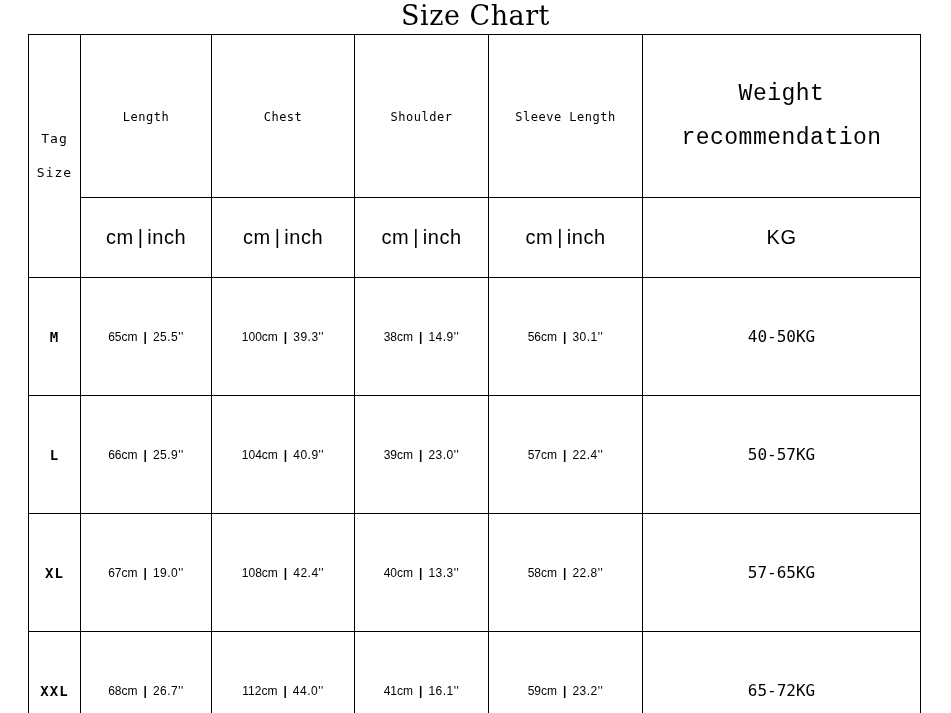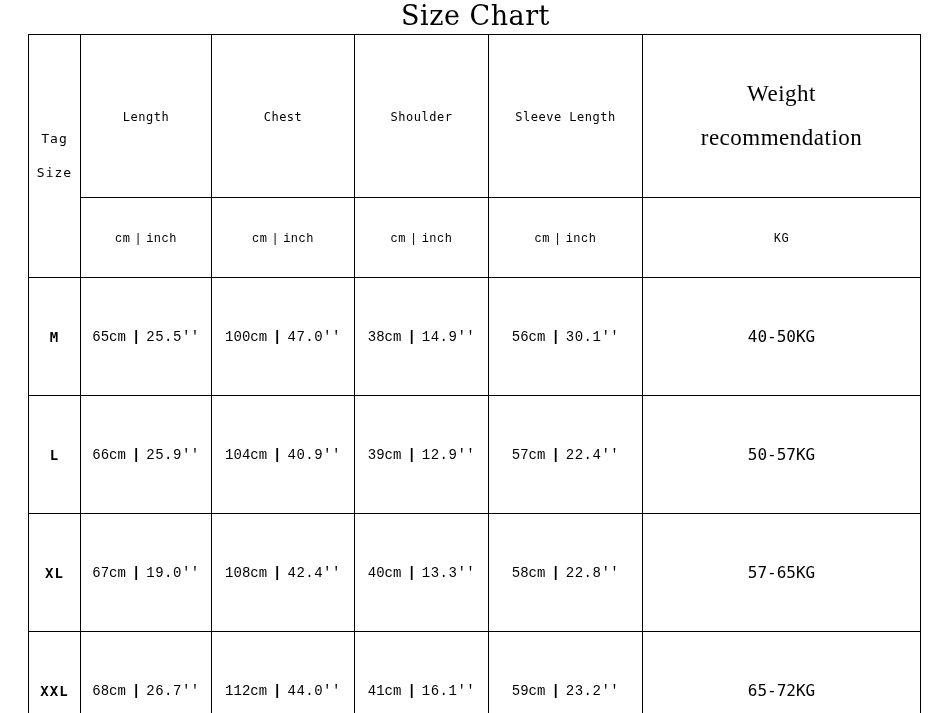--- a/index.html
+++ b/index.html
@@ -63,42 +63,42 @@
     font-size: 13px;
     line-height: 34px;
     letter-spacing: 1px;
   }
   .hdr-label {
     font-family: "DejaVu Sans Mono", monospace;
     font-size: 12px;
     letter-spacing: 0.5px;
   }
   .hdr-weight {
-    font-family: Liberation Serif, serif;
+    font-family: Liberation Mono, monospace;
     font-size: 23px;
     line-height: 44px;
     letter-spacing: 0.5px;
   }
   .unit-label {
-    font-family: Liberation Mono, monospace;
-    font-size: 12px;
+    font-family: Liberation Sans, sans-serif;
+    font-size: 20px;
     letter-spacing: 0.5px;
   }
   .unit-label .sep {
     padding: 0 4px;
   }
   .size-name {
     font-family: "DejaVu Sans Mono", monospace;
     font-size: 14px;
     font-weight: bold;
     letter-spacing: 1px;
   }
   .meas {
-    font-family: Liberation Mono, monospace;
-    font-size: 14px;
+    font-family: Liberation Sans, sans-serif;
+    font-size: 12px;
     white-space: nowrap;
   }
   .meas .metric { letter-spacing: 0px; }
   .meas .bar { padding: 0 6px; font-weight: bold; }
   .meas .imp { letter-spacing: 0.5px; }
   .weight-val {
     font-family: "DejaVu Sans Mono", monospace;
     font-size: 16px;
     letter-spacing: 0px;
   }
@@ -175,21 +175,21 @@
       </tr>
 
       <tr class="body-row">
         <td>
           <span class="size-name">M</span>
         </td>
         <td>
           <span class="meas"><span class="metric">65cm</span><span class="bar">|</span><span class="imp">25.5''</span></span>
         </td>
         <td>
-          <span class="meas"><span class="metric">100cm</span><span class="bar">|</span><span class="imp">47.0''</span></span>
+          <span class="meas"><span class="metric">100cm</span><span class="bar">|</span><span class="imp">39.3''</span></span>
         </td>
         <td>
           <span class="meas"><span class="metric">38cm</span><span class="bar">|</span><span class="imp">14.9''</span></span>
         </td>
         <td>
           <span class="meas"><span class="metric">56cm</span><span class="bar">|</span><span class="imp">30.1''</span></span>
         </td>
         <td>
           <span class="weight-val">40-50KG</span>
         </td>
@@ -199,21 +199,21 @@
         <td>
           <span class="size-name">L</span>
         </td>
         <td>
           <span class="meas"><span class="metric">66cm</span><span class="bar">|</span><span class="imp">25.9''</span></span>
         </td>
         <td>
           <span class="meas"><span class="metric">104cm</span><span class="bar">|</span><span class="imp">40.9''</span></span>
         </td>
         <td>
-          <span class="meas"><span class="metric">39cm</span><span class="bar">|</span><span class="imp">12.9''</span></span>
+          <span class="meas"><span class="metric">39cm</span><span class="bar">|</span><span class="imp">23.0''</span></span>
         </td>
         <td>
           <span class="meas"><span class="metric">57cm</span><span class="bar">|</span><span class="imp">22.4''</span></span>
         </td>
         <td>
           <span class="weight-val">50-57KG</span>
         </td>
       </tr>
 
       <tr class="body-row">

